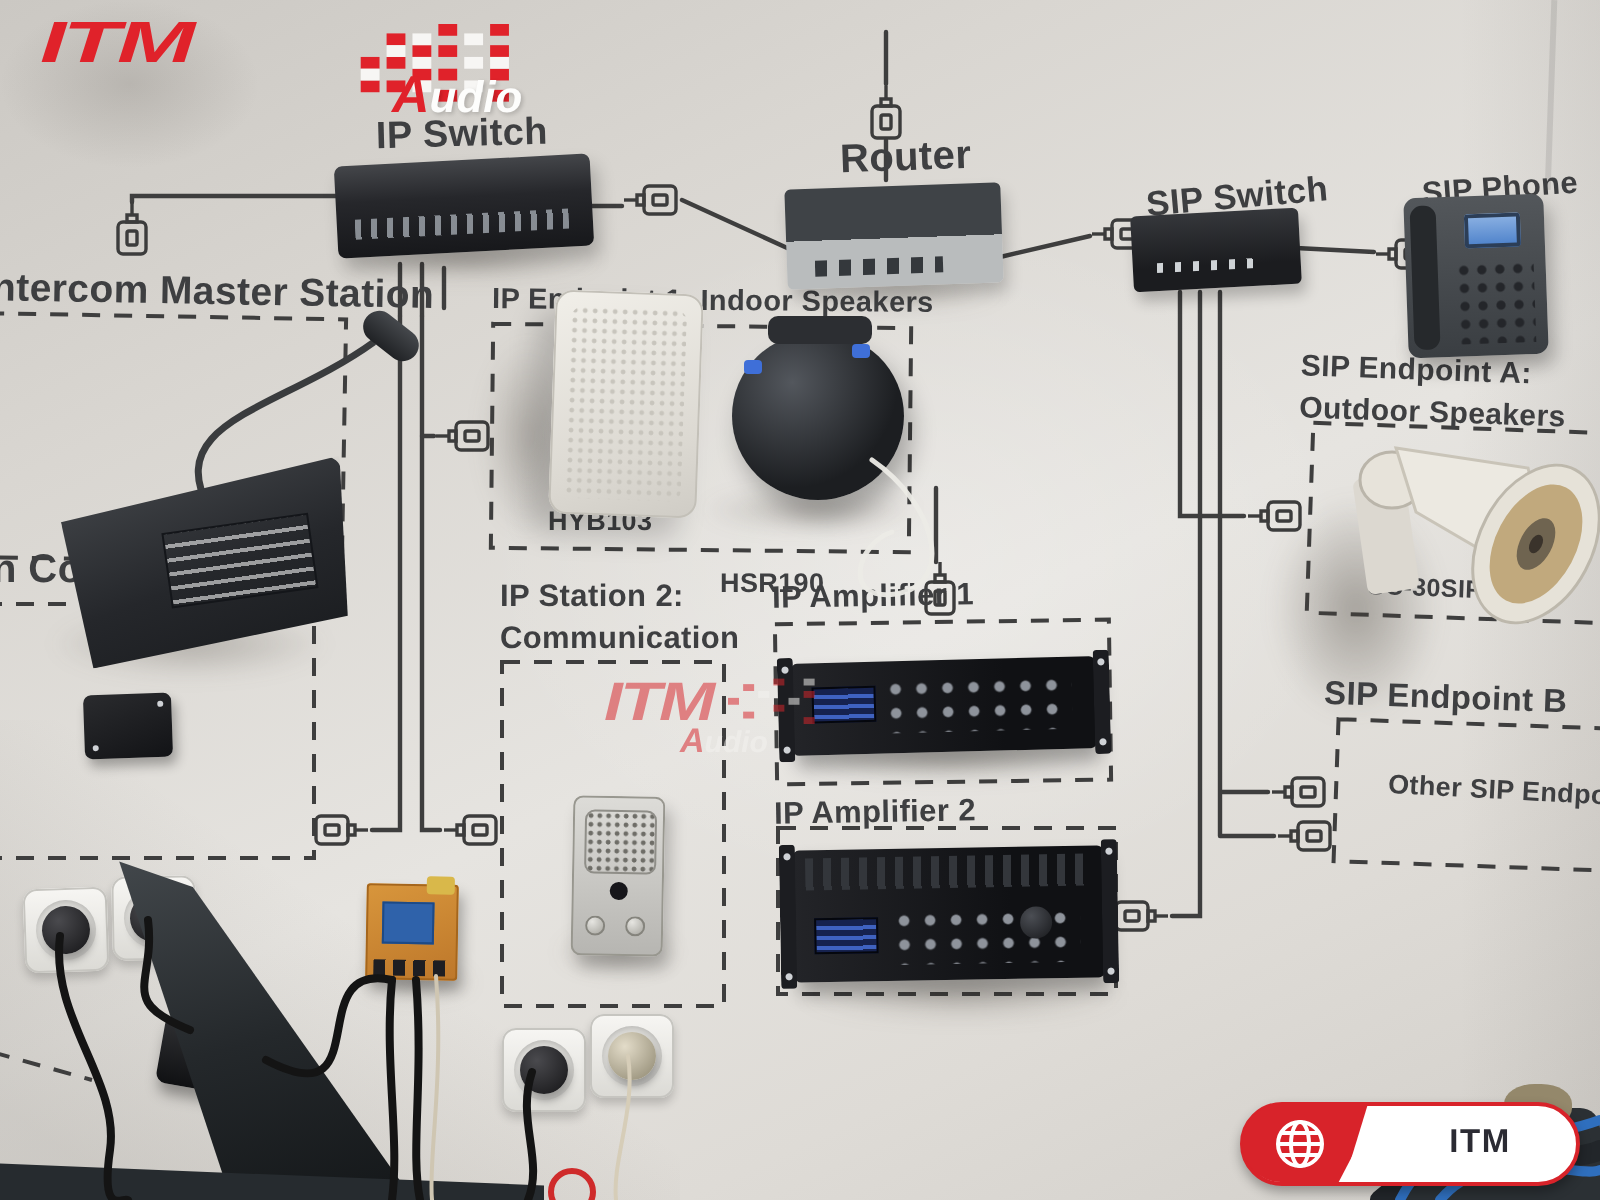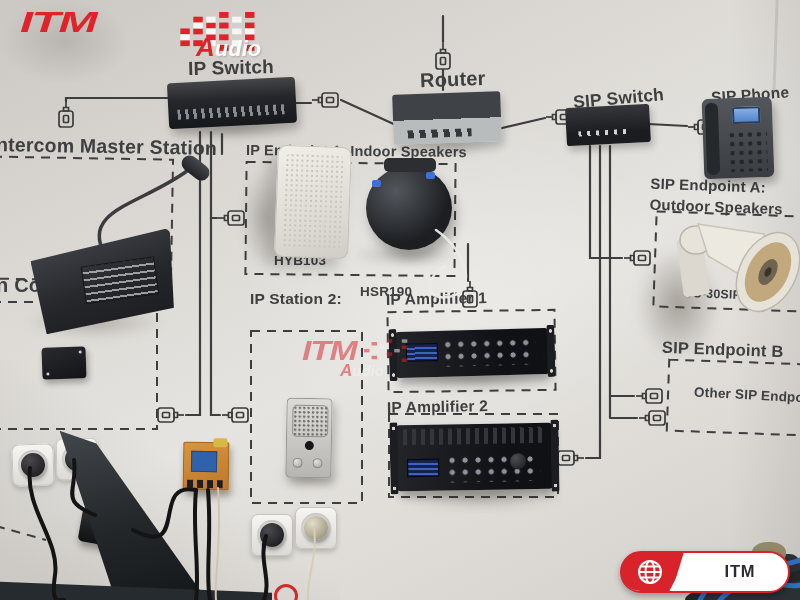--- a/index.html
+++ b/index.html
@@ -228,20 +228,21 @@
   <div class="label" style="left:420px;top:68px;font-size:20px;transform:rotate(-2deg);">Router</div>
   <div class="label" style="left:573px;top:88px;font-size:17.5px;transform:rotate(-5deg);">SIP Switch</div>
   <div class="label" style="left:711px;top:86px;font-size:15.5px;transform:rotate(-4deg);">SIP Phone</div>
   <div class="label" style="left:-4px;top:135px;font-size:19.5px;transform:rotate(1deg);">ntercom Master Station</div>
   <div class="label" style="left:-4px;top:274px;font-size:20px;">n Control</div>
   <div class="label" style="left:246px;top:143px;font-size:14.5px;transform:rotate(.5deg);">IP Endpoint 1: Indoor Speakers</div>
   <div class="label" style="left:274px;top:253px;font-size:13.5px;">HYB103</div>
   <div class="label" style="left:360px;top:252px;font-size:13.5px;margin-top:32px;">HSR190</div>
   <div class="label" style="left:250px;top:288px;font-size:15.5px;line-height:21px;">
     <div>IP Station 2:</div>
+    <div>Communication</div>
   </div>
   <div class="label" style="left:386px;top:290px;font-size:15.5px;transform:rotate(-1deg);">IP Amplifier 1</div>
   <div class="label" style="left:387px;top:398px;font-size:15.5px;transform:rotate(-1deg);">IP Amplifier 2</div>
   <div class="label" style="left:650px;top:175px;font-size:15px;line-height:21px;transform:rotate(2deg);">
     <div>SIP Endpoint A:</div>
     <div>Outdoor Speakers</div>
   </div>
   <div class="label" style="left:684px;top:287px;font-size:12.5px;transform:rotate(2deg);">SC-30SIP</div>
   <div class="label" style="left:662px;top:340px;font-size:16.5px;transform:rotate(2deg);">SIP Endpoint B</div>
   <div class="label" style="left:694px;top:388px;font-size:13.5px;transform:rotate(3deg);">Other SIP Endpoints</div>

